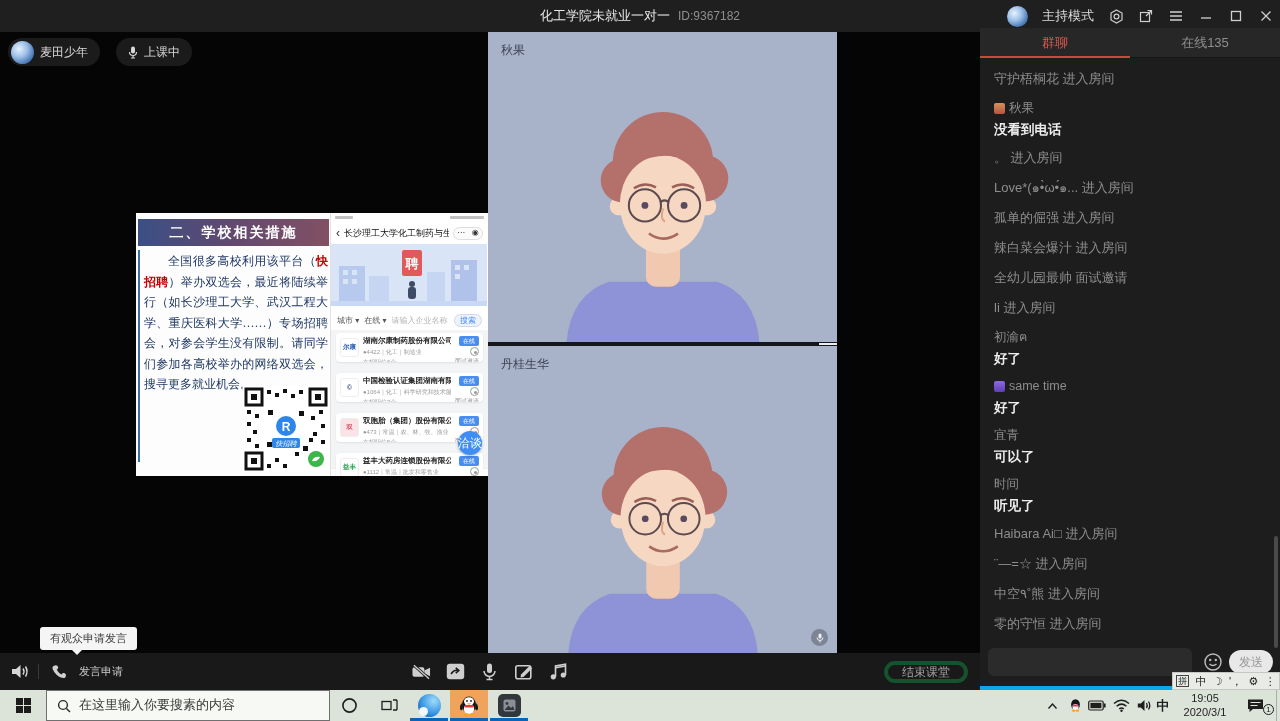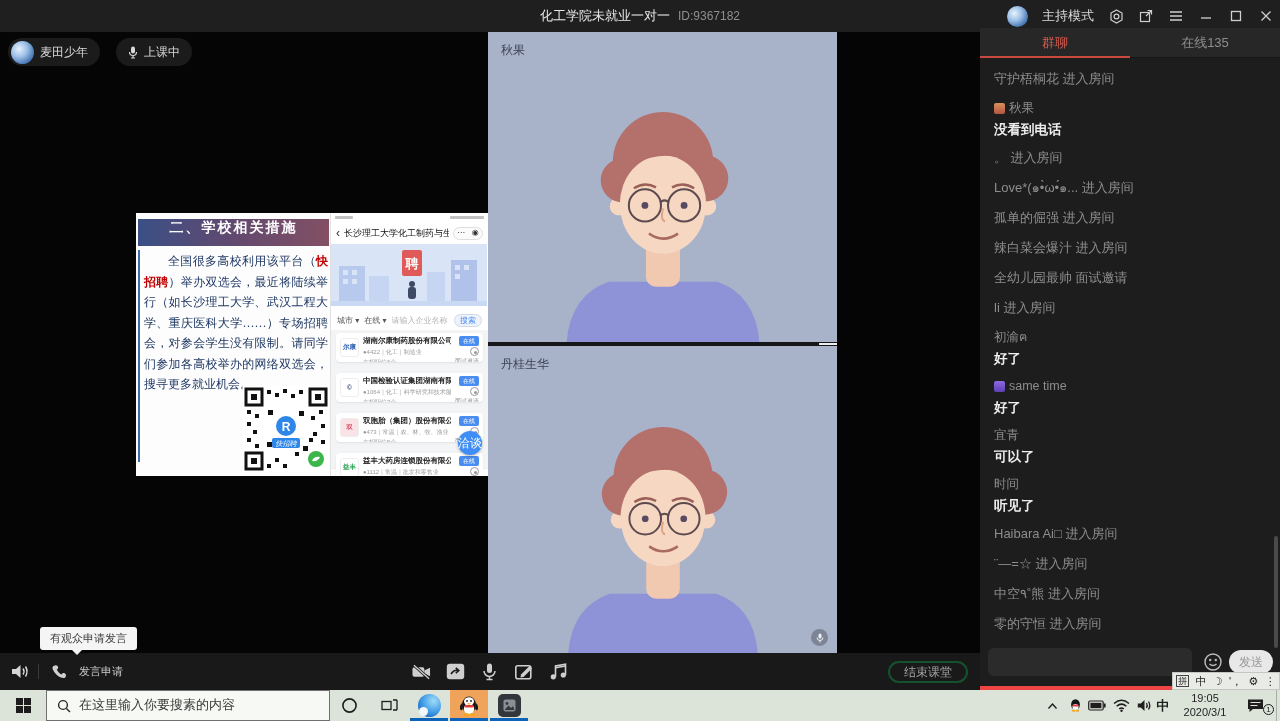--- a/index.html
+++ b/index.html
@@ -1,17 +1,17 @@
 <!DOCTYPE html>
 <html><head>
 <meta charset="utf-8">
 <style>
   * { margin:0; padding:0; box-sizing:border-box; }
   body { background:#000; font-family:"Liberation Sans",sans-serif; }
-  .app { position:relative; width:1280px; height:721px; overflow:hidden; background:#ef4444; }
+  .app { position:relative; width:1280px; height:721px; overflow:hidden; background:#0ea5e9; }
 
   
   .titlebar { position:absolute; left:0; top:0; width:1280px; height:32px; background:#1f1f1f; }
   .tb-title { position:absolute; left:0; right:0; top:0; height:32px; display:flex; align-items:center; justify-content:center; gap:8px; }
   .tb-title .t1 { color:#e8e8e8; font-size:13px; }
   .tb-title .t2 { color:#8f8f8f; font-size:12px; }
   .tb-right { position:absolute; right:6px; top:0; height:32px; display:flex; align-items:center; gap:14px; }
   .earth { border-radius:50%; background:radial-gradient(circle at 35% 35%, #e8f2fb, #9dc0e8 38%, #4a79b5 72%, #2d4f86); }
   .tb-ava { width:21px; height:21px; }
   .tb-mode { color:#dcdcdc; font-size:13px;text-align:center; }
@@ -21,21 +21,21 @@
   
   .stage { position:absolute; left:0; top:32px; width:980px; height:621px; background:#050505; overflow:hidden; }
   .pills { position:absolute; left:8px; top:6px; display:flex; gap:16px; align-items:center; }
   .pill { display:flex; align-items:center; gap:6px; background:#1b1b1b; border-radius:15px; height:28px; padding:0 12px 0 3px; }
   .pill.status { padding:0 12px; }
   .pill .pname { color:#d9d9d9; font-size:12px; }
   .p-ava { width:23px; height:23px; }
 
   
   .slide { position:absolute; left:136px; top:181px; width:352px; height:263px; background:#fdfdfd; }
-  .s-banner { position:absolute; left:2px; top:6px; width:191px; height:27px; background:linear-gradient(90deg,#3b4f85,#62496f,#835064); display:flex; align-items:flex-start; justify-content:center; }
+  .s-banner { position:absolute; left:2px; top:6px; width:191px; height:27px; background:linear-gradient(90deg,#3b4f85,#62496f,#835064); display:flex; align-items:center; justify-content:center; }
   .s-banner span { color:#fff; font-size:14px; font-weight:bold; letter-spacing:2px; font-family:"Liberation Serif",serif; }
   .s-vline { position:absolute; left:2px; top:37px; width:2px; height:212px; background:#3a6ca8; }
   .s-body { position:absolute; left:8px; top:38px; width:184px; color:#1f3864; font-size:12px; line-height:20.5px; text-align:justify; text-indent:2em; font-family:"Liberation Serif",serif; }
   .s-body .red { color:#c00000; font-weight:bold; }
   .s-qr { position:absolute; left:107px; top:173px; width:86px; height:86px; }
 
   
   .phone { position:absolute; left:194px; top:0; width:158px; height:263px; background:#fff; border-left:1px solid #e2e2e2; overflow:hidden; }
   .ph-status { height:9px; position:relative; }
   .ph-status i { position:absolute; top:3px; height:3px; background:#c2c2c2; border-radius:1px; }
@@ -93,21 +93,21 @@
 
   
   .controlbar { position:absolute; left:0; top:653px; width:980px; height:37px; background:#191919; }
   .cb-ic { position:absolute; top:9px; width:20px; height:19px; display:flex; align-items:center; justify-content:center; }
   .cb-sep { position:absolute; left:38px; top:11px; width:1px; height:15px; background:#3a3a3a; }
   .raise { position:absolute; left:52px; top:0; height:37px; display:flex; align-items:center; gap:12px; color:#c9c9c9; font-size:11px; }
   .tooltip { position:absolute; left:40px; top:-26px; background:#f5f5f5; color:#3c3c3c; font-size:11px; padding:4px 10px; border-radius:3px; white-space:nowrap; }
   .tooltip::after { content:""; position:absolute; left:32px; bottom:-5px; border:5px solid transparent; border-top-color:#f5f5f5; border-bottom:0; }
   .toolgroup { position:absolute; left:412px; top:0; height:37px; display:flex; align-items:center; gap:15px; }
   .toolgroup .ti { width:19px; height:19px; display:flex; align-items:center; justify-content:center; }
-  .endbtn { position:absolute; right:12px; top:8px; height:22px; padding:0 14px; border:2px solid #14532d; border-radius:12px; color:#a5a5a5; font-size:12px; display:flex; align-items:center; }
+  .endbtn { position:absolute; right:12px; top:8px; height:22px; padding:0 14px; border:4px solid #14532d; border-radius:12px; color:#a5a5a5; font-size:12px; display:flex; align-items:center; }
 
   
   .imebar { position:absolute; left:1172px; top:672px; width:108px; height:18px; background:#e9ebe7; border:1px solid #c5c8c2; display:flex; align-items:center; justify-content:space-around; z-index:6; color:#222; font-size:11px; }
   .imebar .boxed { border:1px solid #444; font-size:9px; line-height:1; padding:0.5px 1px; }
 
   
   .taskbar { position:absolute; left:0; top:690px; width:1280px; height:31px; background:#dce3d9; color:#1f1f1f; z-index:5; }
   .startbtn { position:absolute; left:0; top:0; width:46px; height:31px; display:flex; align-items:center; justify-content:center; }
   .winlogo { width:15px; height:15px; display:grid; grid-template-columns:7px 7px; grid-template-rows:7px 7px; gap:1px; }
   .winlogo i { background:#1c1c1c; }

